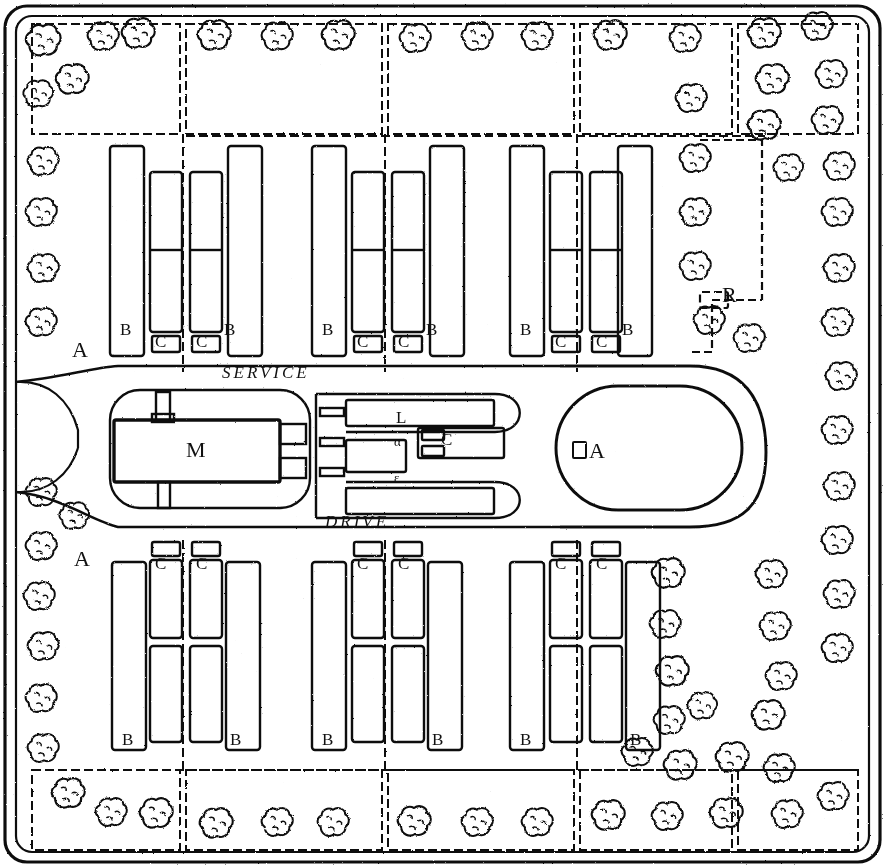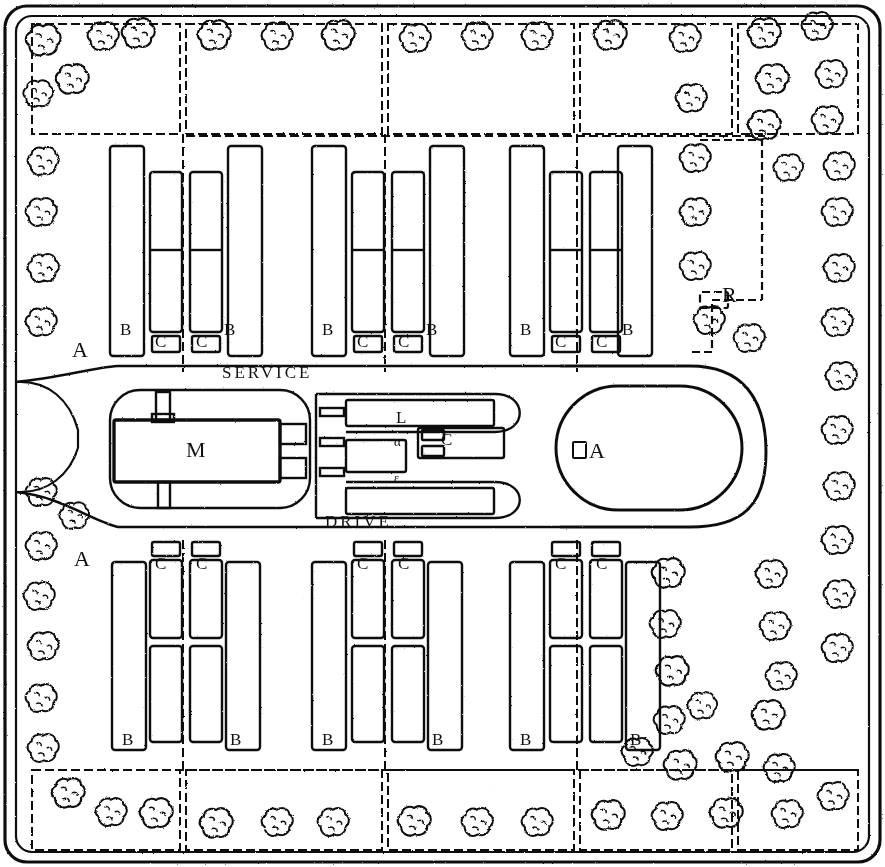--- a/index.html
+++ b/index.html
@@ -281,22 +281,22 @@
     <use href="#tree" x="588" y="798" width="40" height="36"></use>
     <use href="#tree" x="648" y="800" width="38" height="34"></use>
     <use href="#tree" x="706" y="796" width="40" height="36"></use>
     <use href="#tree" x="768" y="798" width="38" height="34"></use>
     <use href="#tree" x="814" y="780" width="38" height="34"></use>
   </g>
 
   <rect x="0" y="0" width="885" height="867" filter="url(#speckle)" opacity="0.30"></rect>
 </svg>
 
-<div class="lbl lbl-road" style="left:222px;top:363px;">SERVICE</div>
-<div class="lbl lbl-road" style="left:325px;top:512px;">DRIVE</div>
+<div class="lbl lbl-road" style="left:222px;top:363px;font-style:italic;">SERVICE</div>
+<div class="lbl lbl-road" style="left:325px;top:512px;font-style:italic;">DRIVE</div>
 
 <div class="lbl lbl-big" style="left:186px;top:437px;">M</div>
 
 <div class="lbl lbl-big" style="left:589px;top:438px;">A</div>
 
 <div class="lbl lbl-bld" style="left:396px;top:408px;">L</div>
 <div class="lbl lbl-bld" style="left:441px;top:430px;">C</div>
 <div class="lbl lbl-sm" style="left:394px;top:434px;">α</div>
 <div class="lbl lbl-sm" style="left:394px;top:470px;">ε</div>
 

